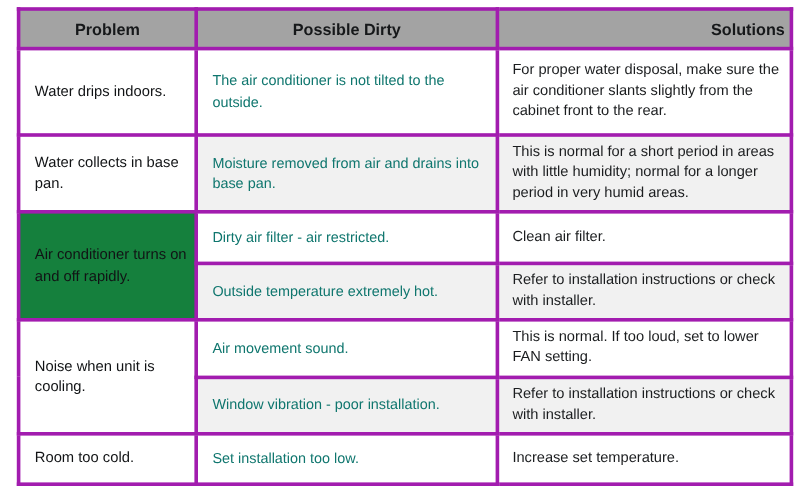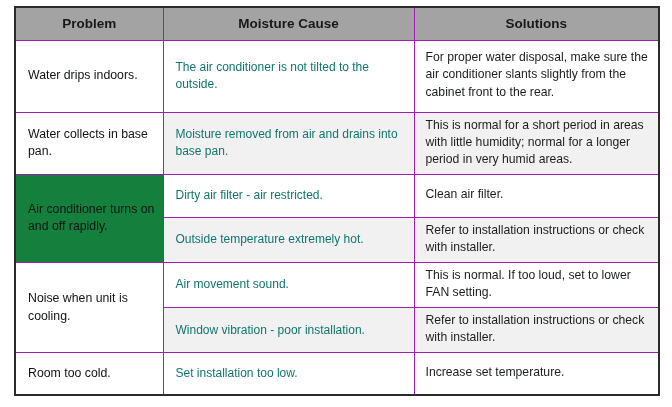--- a/index.html
+++ b/index.html
@@ -17,38 +17,38 @@
     position: absolute;
     left: 14px;
     top: 6px;
     width: 644px;
     border-collapse: collapse;
     table-layout: fixed;
     border: 2px solid #2b2b2b;
   }
   #troubleshooting-table td,
   #troubleshooting-table th {
-    border: 1px solid #a21caf;
+    border: 3px solid #a21caf;
     vertical-align: middle;
     box-sizing: border-box;
   }
   thead th {
     background: #a3a3a3;
     color: #16181a;
     font-size: 13.5px;
     font-weight: bold;
     text-align: center;
     height: 33px;
     padding: 2px 4px;
     border-bottom: 2px solid #2b2b2b;
     border-color: #ffffff;
     border-top: none;
   }
   thead th.col-problem { border-left: none; }
-  thead th.col-solutions { border-right: none; }
+  thead th.col-solutions { border-right: none; text-align: right; }
 
   col.c1 { width: 148px; }
   col.c2 { width: 251px; }
   col.c3 { width: 245px; }
 
   td.problem-cell {
     font-weight: normal;
     font-size: 12.3px;
     color: #111315;
     padding: 6px 0 6px 12px;
@@ -85,21 +85,21 @@
 
 <table id="troubleshooting-table">
   <colgroup>
     <col class="c1">
       <col class="c2">
       <col class="c3">
   </colgroup>
   <thead>
     <tr>
       <th class="col-problem">Problem</th>
-      <th class="col-cause">Moisture Cause</th>
+      <th class="col-cause">Possible Dirty</th>
       <th class="col-solutions">Solutions</th>
     </tr>
   </thead>
   <tbody>
 
     <tr class="r1">
       <td class="problem-cell bg-white">Water drips indoors.</td>
       <td class="cause-cell bg-white">The air conditioner is not tilted to the outside.</td>
       <td class="solution-cell bg-white">For proper water disposal, make sure the air conditioner slants slightly from the cabinet front to the rear.</td>
     </tr>

